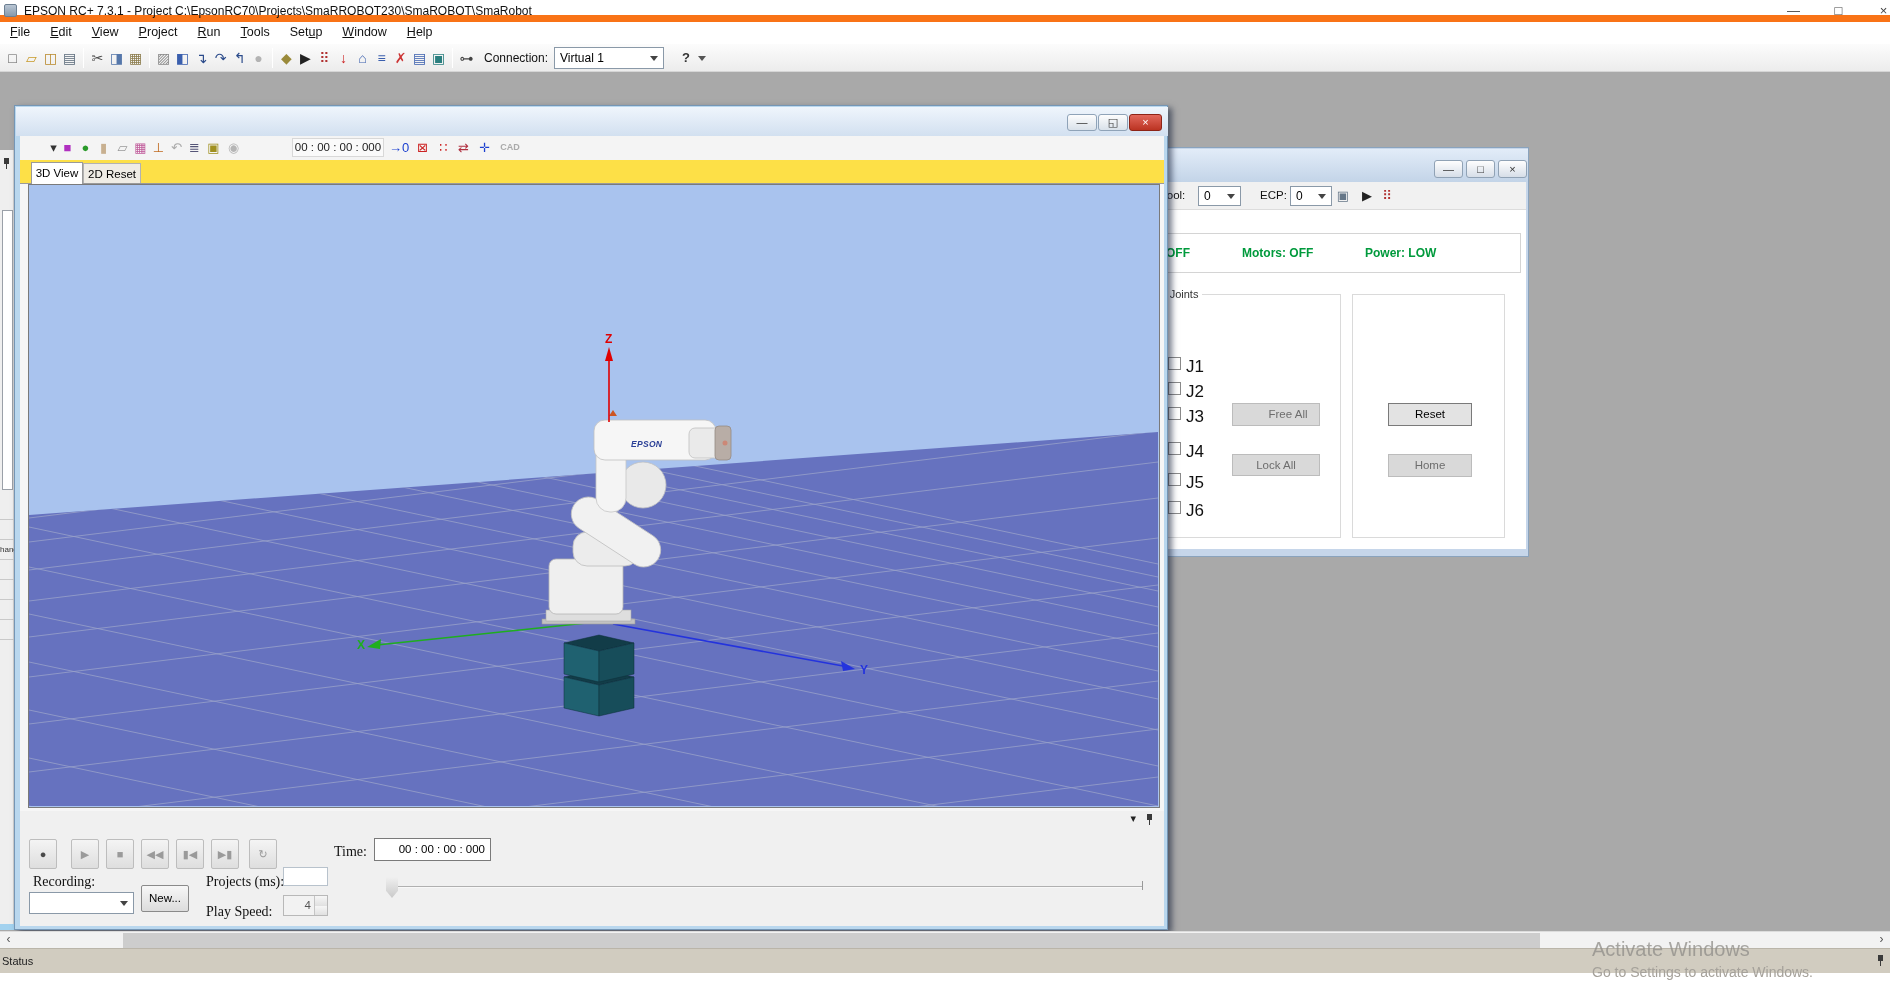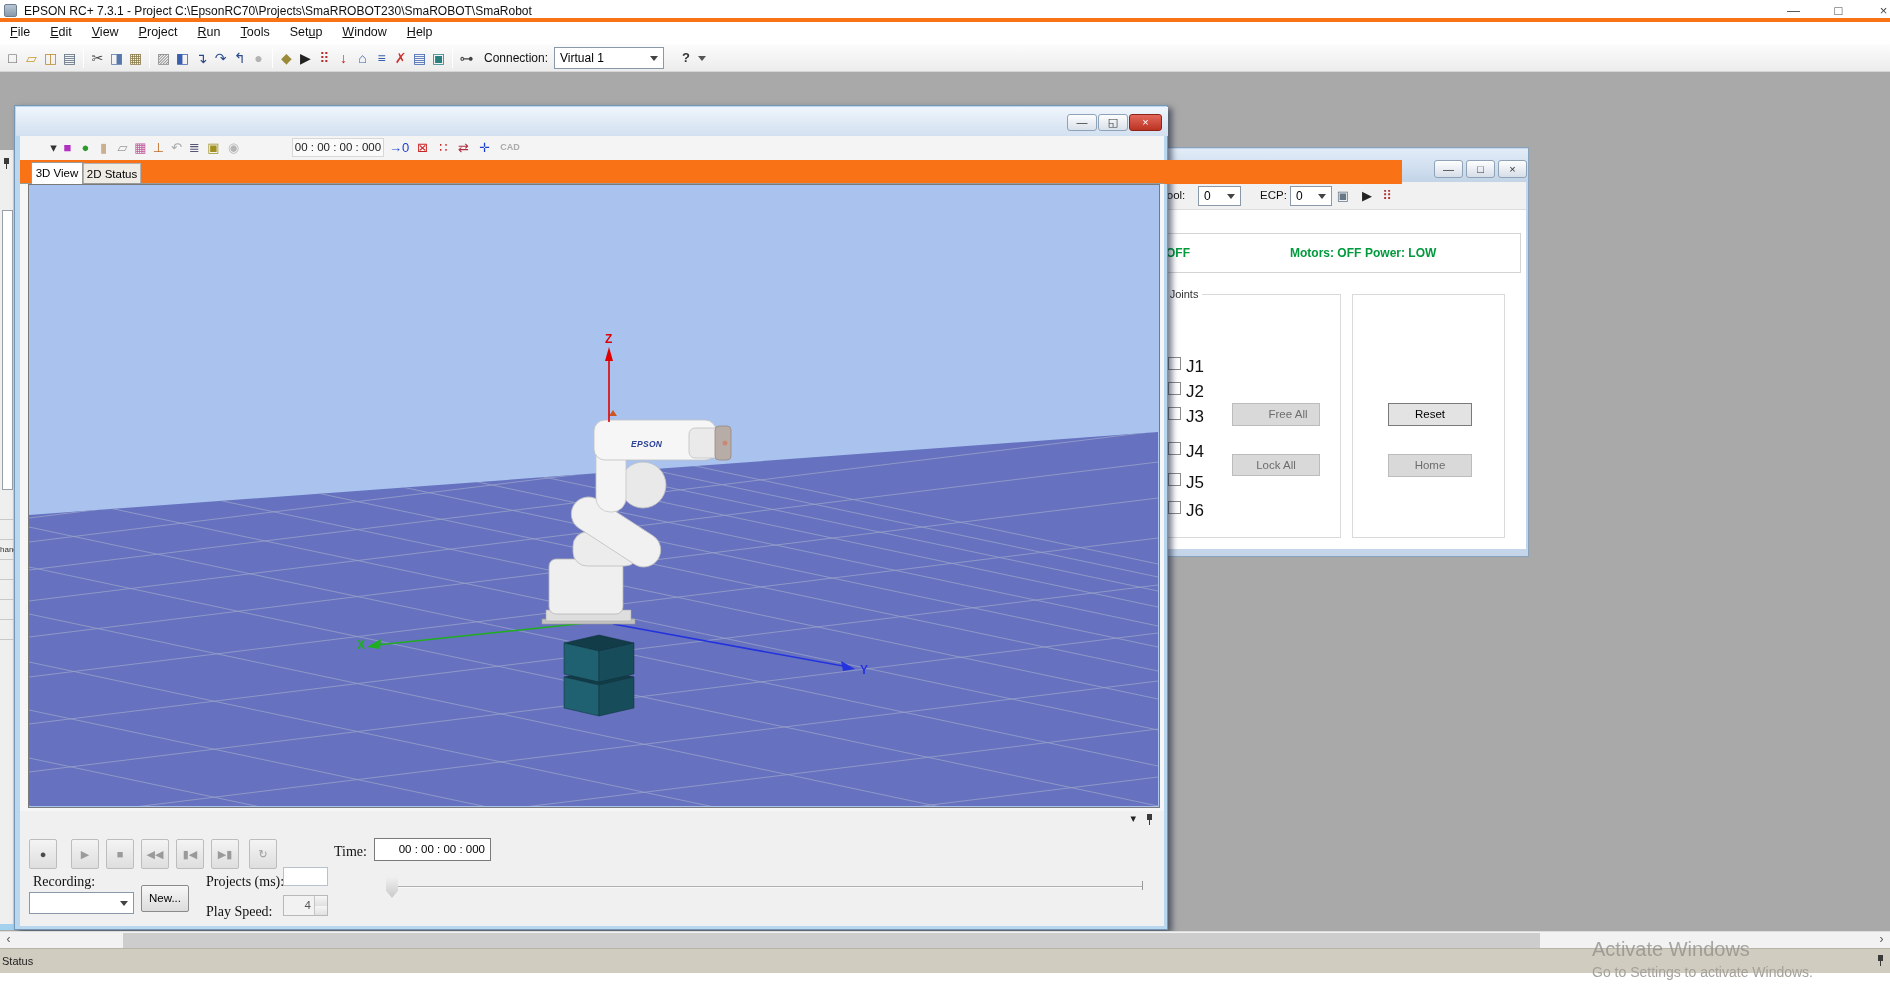--- a/index.html
+++ b/index.html
@@ -1,20 +1,20 @@
 <!DOCTYPE html>
 <html><head>
 <meta charset="utf-8">
 <style>
   *{margin:0;padding:0;box-sizing:border-box;font-family:"Liberation Sans","DejaVu Sans",sans-serif;}
   html,body{width:1890px;height:1005px;overflow:hidden;background:#fff;position:relative;}
   .abs{position:absolute;}
 
   
-  #titlebar{left:0;top:0;width:1890px;height:22px;background:#fff;border-bottom:4px solid #f97316;}
+  #titlebar{left:0;top:0;width:1890px;height:22px;background:#fff;border-bottom:7px solid #f97316;}
   #app-icon{left:4px;top:4px;width:13px;height:13px;background:linear-gradient(#b9c6d4,#8799ab);border:1px solid #6c7f92;border-radius:2px;}
   #title-text{left:24px;top:4px;font-size:12px;color:#111;white-space:nowrap;}
   .cap-btn{top:0;width:45px;height:21px;text-align:center;line-height:21px;font-size:13px;color:#444;}
   #menubar{left:0;top:22px;width:1890px;height:22px;background:#fff;font-size:12.5px;color:#111;}
   .menu-item{display:inline-block;padding:3px 10px 0 10px;height:22px;}
   .menu-item .u{text-decoration:underline;}
   #toolbar{left:0;top:44px;width:1890px;height:28px;background:linear-gradient(#fcfcfc,#ececec);border-bottom:1px solid #d5d5d5;display:flex;align-items:center;padding-left:3px;}
   .tb-icon{width:19px;height:22px;text-align:center;line-height:22px;font-size:14px;flex:0 0 auto;}
   .tb-sep{width:1px;height:20px;background:#c3c3c3;margin:0 4px;border-right:1px solid #fff;flex:0 0 auto;}
   .combo{background:#fff;border:1px solid #8a99a8;display:flex;align-items:center;font-size:12px;}
@@ -37,21 +37,21 @@
   #blue-strip-bl{left:0;top:924px;width:16px;height:6px;background:#a3d2ef;z-index:1;}
 
   
   #sim-win{left:14px;top:105px;width:1154px;height:825px;background:#b9d7ee;border:1px solid #7596b5;z-index:3;box-shadow:4px 3px 6px rgba(10,20,45,.55);}
   #sim-title{left:1px;top:1px;width:1152px;height:29px;background:linear-gradient(#eff5fc,#d2e0f0);}
   .sim-cap{top:7px;height:17px;border:1px solid #8fa3b8;border-radius:3px;background:linear-gradient(#fdfdfd,#d9e1ea);text-align:center;line-height:15px;font-size:11px;color:#333;}
   #sim-close{background:linear-gradient(#e2685c,#bb3322);color:#fff;border-color:#8d2417;}
   #sim-toolbar{left:5px;top:30px;width:1144px;height:24px;background:#f4f4f4;}
   .sim-icon{position:absolute;top:2px;height:19px;line-height:19px;font-size:13px;text-align:center;width:19px;}
   #sim-time{position:absolute;left:272px;top:2px;width:92px;height:19px;background:#fafafa;border:1px solid #d8d8d8;font-size:11.5px;text-align:center;line-height:17px;color:#222;}
-  #sim-tabs{left:5px;top:54px;width:1382px;height:24px;background:#f97316;padding-left:32px;}
+  #sim-tabs{left:5px;top:54px;width:1144px;height:24px;background:#fde047;padding-left:32px;}
   .tab{position:absolute;top:2px;height:22px;font-size:11.5px;text-align:center;line-height:21px;}
   #tab-3d{left:11px;width:52px;background:#fff;border:1px solid #9a9a9a;border-bottom:none;z-index:2;}
   #tab-2d{left:63px;width:58px;background:#efece5;border:1px solid #b2b2b2;border-bottom:1px solid #9a9a9a;height:21px;top:3px;}
   #sim-content{left:5px;top:77px;width:1144px;height:628px;background:#f6f6f6;border-top:1px solid #9a9a9a;}
   #viewport{left:13px;top:78px;width:1132px;height:624px;border:1px solid #7a7a7a;background:#a9c3ee;}
 
   
   #rec-panel{left:5px;top:705px;width:1144px;height:115px;background:#f0f0f0;}
   #rec-header{left:0;top:0;width:1144px;height:18px;background:#ccc7ba;border:1px solid #b5b0a3;font-size:11px;color:#222;line-height:16px;padding-left:5px;}
   #rec-collapse{position:absolute;right:28px;top:1px;font-size:11px;color:#222;}
@@ -184,21 +184,21 @@
     <span class="rm-label" style="left:155px;">ECP:</span>
     <span class="combo rm-combo" style="left:185px;width:42px;">
       <span class="val">0</span>
       <span class="arr"></span>
     </span>
     <span id="rm-icons"><span class="rm-icon" style="left: 228px; color: rgb(102, 119, 136);">▣</span><span class="rm-icon" style="left: 252px; color: rgb(34, 34, 34);">▶</span><span class="rm-icon" style="left: 272px; color: rgb(176, 48, 48);">⠿</span></span>
   </div>
   <div class="abs" id="rm-content"></div>
   <div class="abs" id="rm-status">
     <span class="rm-stat" style="left: 14px; color: rgb(0, 154, 60);" id="stat-estop">EStop: OFF</span>
-    <span class="rm-stat" style="left: 132px; color: rgb(0, 154, 60); margin-left: 48px;" id="stat-motors">Motors: OFF</span>
+    <span class="rm-stat" style="left: 132px; color: rgb(0, 154, 60);" id="stat-motors">Motors: OFF</span>
     <span class="rm-stat" style="left: 255px; color: rgb(0, 154, 60);" id="stat-power">Power: LOW</span>
   </div>
   <div class="groupbox" style="left:28px;top:146px;width:212px;height:244px;">
     <span class="gb-caption" style="left:10px;">Free Joints</span>
     <span id="joints"><span class="joint-row" style="left: 38px; top: 62px;">
           <span class="joint-cb"></span>
           <span class="joint-lab">J1</span>
         </span><span class="joint-row" style="left: 38px; top: 87px;">
           <span class="joint-cb"></span>
           <span class="joint-lab">J2</span>
@@ -230,21 +230,21 @@
     <div class="abs sim-cap" style="left:1082px;width:30px;">◱</div>
     <div class="abs sim-cap" id="sim-close" style="left:1113px;width:33px;">×</div>
   </div>
   <div class="abs" id="sim-toolbar">
     <span id="sim-icons-left"><span class="sim-icon" style="left: 24px; color: rgb(51, 51, 51);">▾</span><span class="sim-icon" style="left: 38px; color: rgb(176, 48, 192);">■</span><span class="sim-icon" style="left: 56px; color: rgb(42, 154, 42);">●</span><span class="sim-icon" style="left: 74px; color: rgb(200, 176, 144);">▮</span><span class="sim-icon" style="left: 93px; color: rgb(154, 154, 154);">▱</span><span class="sim-icon" style="left: 111px; color: rgb(192, 90, 154);">▦</span><span class="sim-icon" style="left: 129px; color: rgb(192, 106, 32);">⊥</span><span class="sim-icon" style="left: 147px; color: rgb(170, 170, 170);">↶</span><span class="sim-icon" style="left: 165px; color: rgb(85, 85, 119);">≣</span><span class="sim-icon" style="left: 184px; color: rgb(160, 144, 32);">▣</span><span class="sim-icon" style="left: 204px; color: rgb(181, 181, 181);">◉</span></span>
     <span id="sim-time">00 : 00 : 00 : 000</span>
     <span id="sim-icons-right"><span class="sim-icon" style="left: 366px; width: 26px; color: rgb(26, 63, 208);">→0</span><span class="sim-icon" style="left: 393px; color: rgb(204, 34, 34);">⊠</span><span class="sim-icon" style="left: 414px; color: rgb(204, 34, 34);">∷</span><span class="sim-icon" style="left: 434px; color: rgb(176, 48, 64);">⇄</span><span class="sim-icon" style="left: 455px; color: rgb(26, 63, 208);">✛</span><span class="sim-icon" style="left: 476px; width: 28px; color: rgb(170, 170, 170); font-size: 9px; font-weight: bold;">CAD</span></span>
   </div>
   <div class="abs" id="sim-tabs">
     <div class="tab" id="tab-3d">3D View</div>
-    <div class="tab" id="tab-2d">2D Status</div>
+    <div class="tab" id="tab-2d">2D Reset</div>
   </div>
   <div class="abs" id="sim-content"></div>
   <div class="abs" id="viewport">
     <svg id="scene" width="1130" height="622" viewBox="0 0 1130 622">
         <rect x="0" y="0" width="1130" height="622" fill="#a9c3ee"></rect>
         <polygon points="0,330 1129,247 1129,621 0,621" fill="#6672bf"></polygon>
         <defs>
           <clipPath id="fc">
             <polygon points="0,330 1129,247 1129,621 0,621"></polygon>
           </clipPath>

